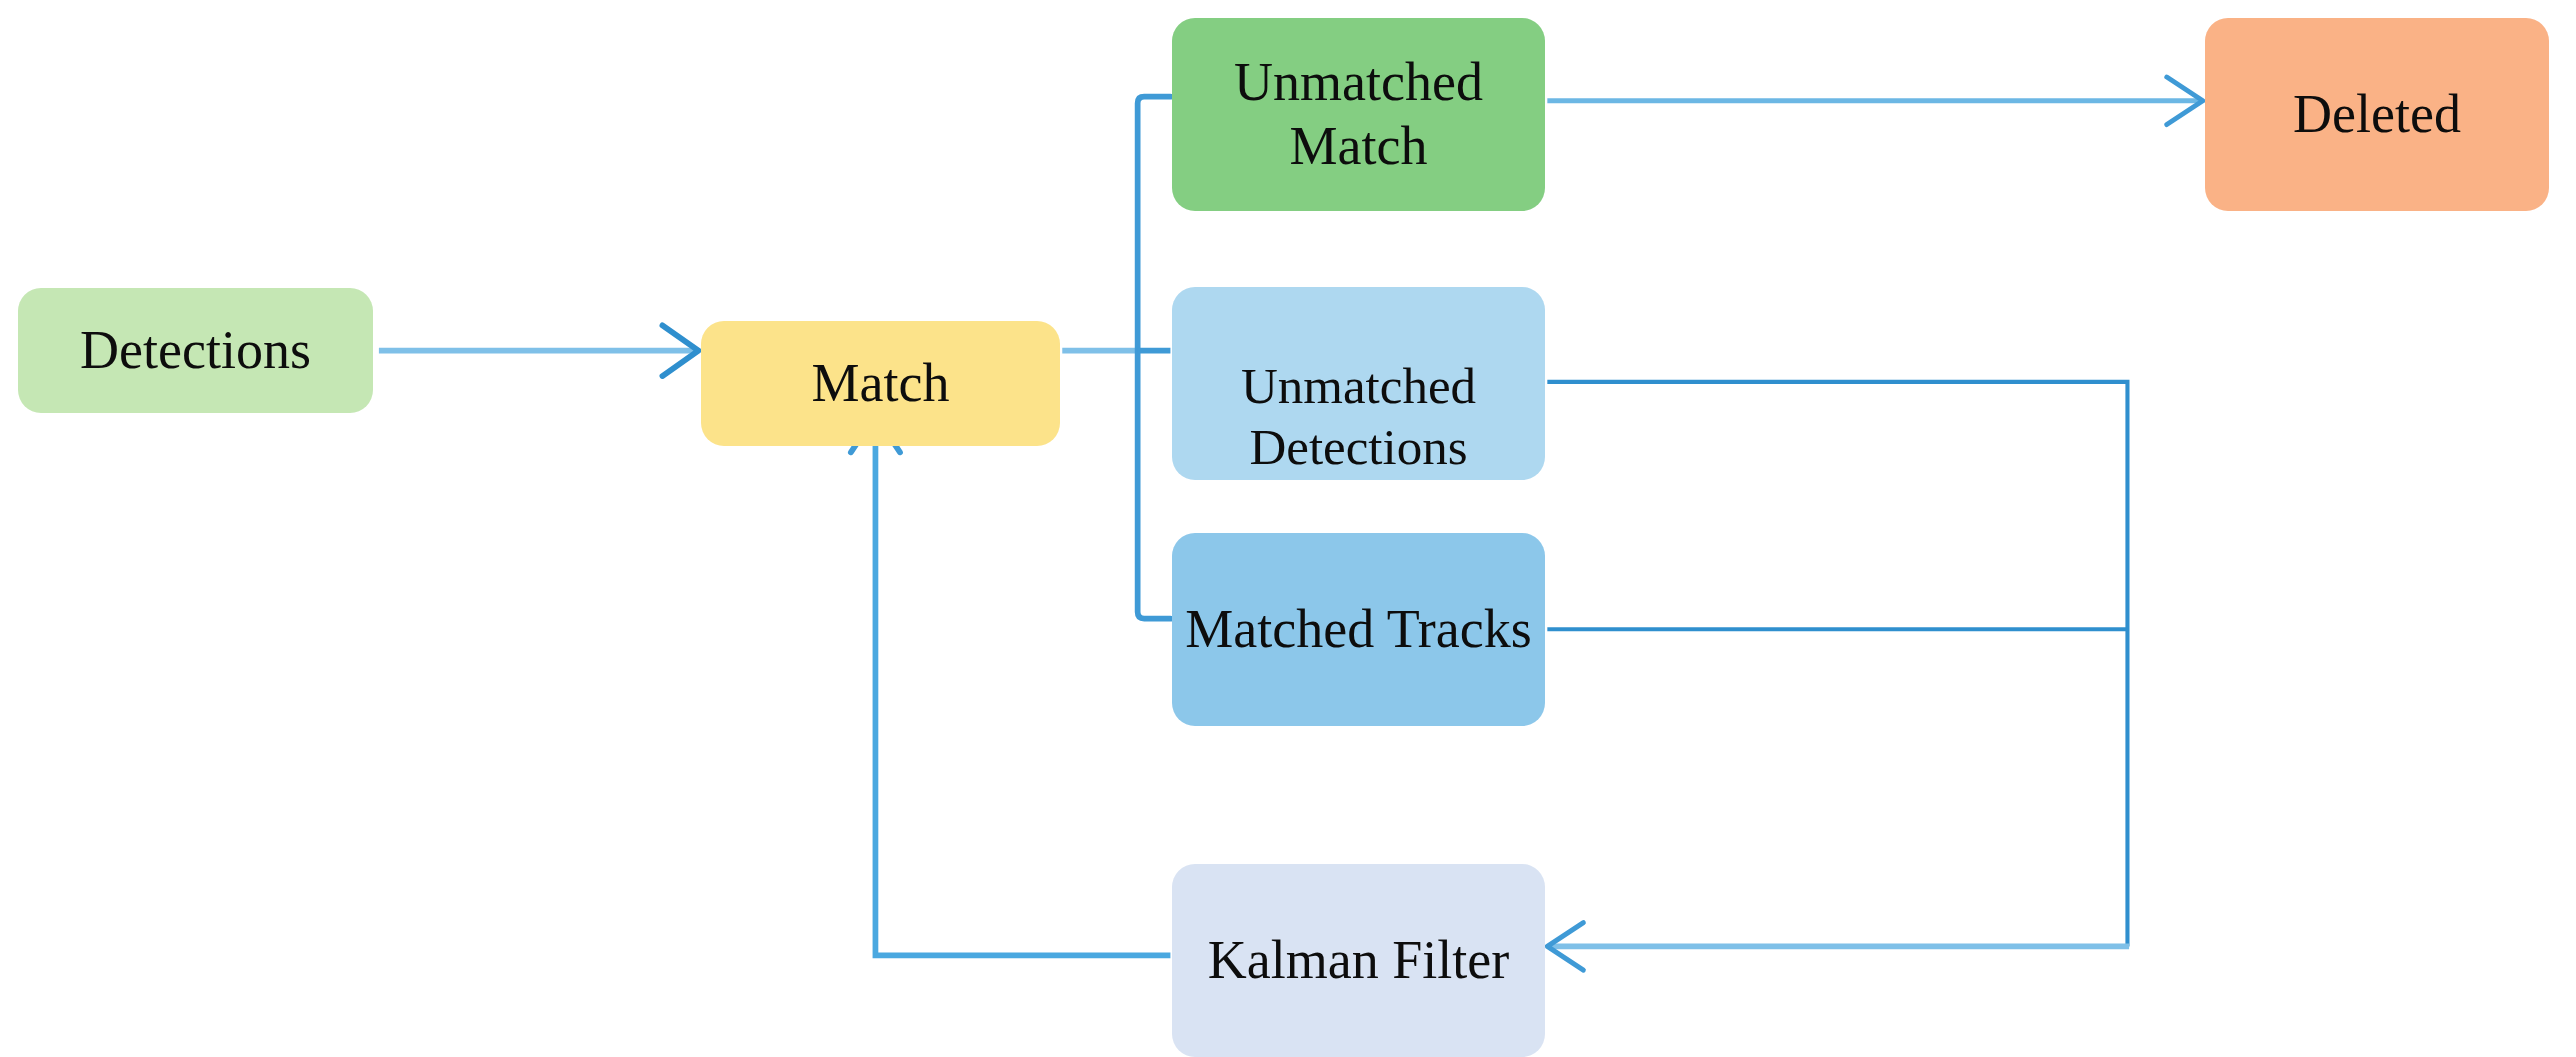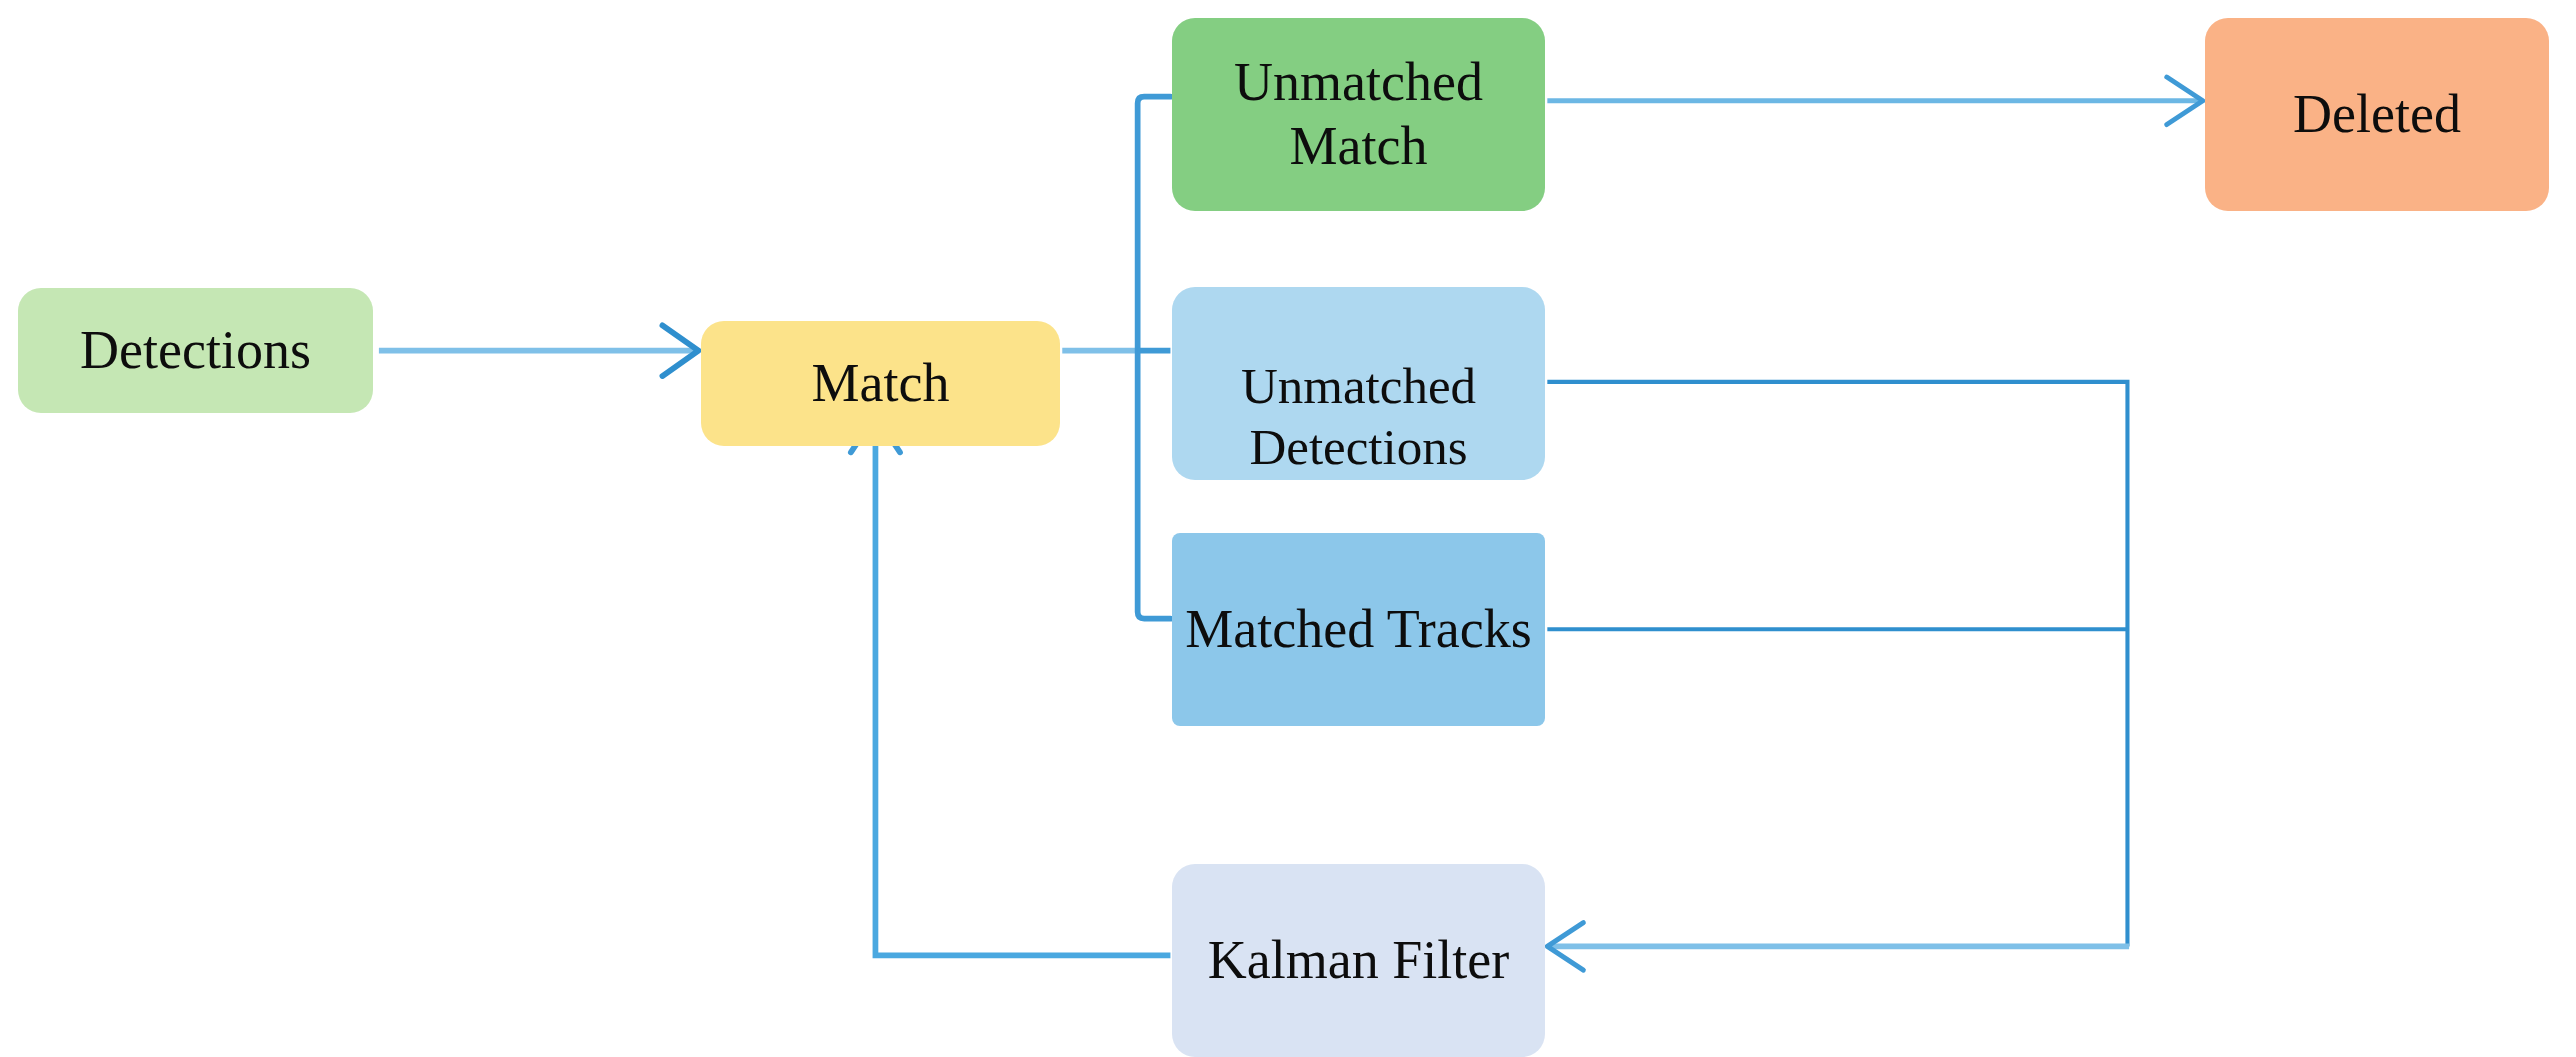--- a/index.html
+++ b/index.html
@@ -99,21 +99,21 @@
 
   <div class="node" style="left:2205px; top:18px; width:344px; height:193px; background:#fab286; font-size:54px;">
     <span>Deleted</span>
   </div>
 
   <div class="node" style="left:1172px; top:287px; width:373px; height:193px; background:#aed8f0; font-size:51px;align-items:flex-end;">
     <span>Unmatched
 Detections</span>
   </div>
 
-  <div class="node" style="left:1172px; top:533px; width:373px; height:193px; background:#8cc7ea; font-size:54px;border-radius:8px;">
+  <div class="node" style="left:1172px; top:533px; width:373px; height:193px; background:#8cc7ea; font-size:54px;">
     <span>Matched Tracks</span>
   </div>
 
   <div class="node" style="left:1172px; top:848px; width:373px; height:193px; background:#d9e3f3; font-size:54px;margin-top:16px;">
     <span>Kalman Filter</span>
   </div>
 
 </div>
 
 

